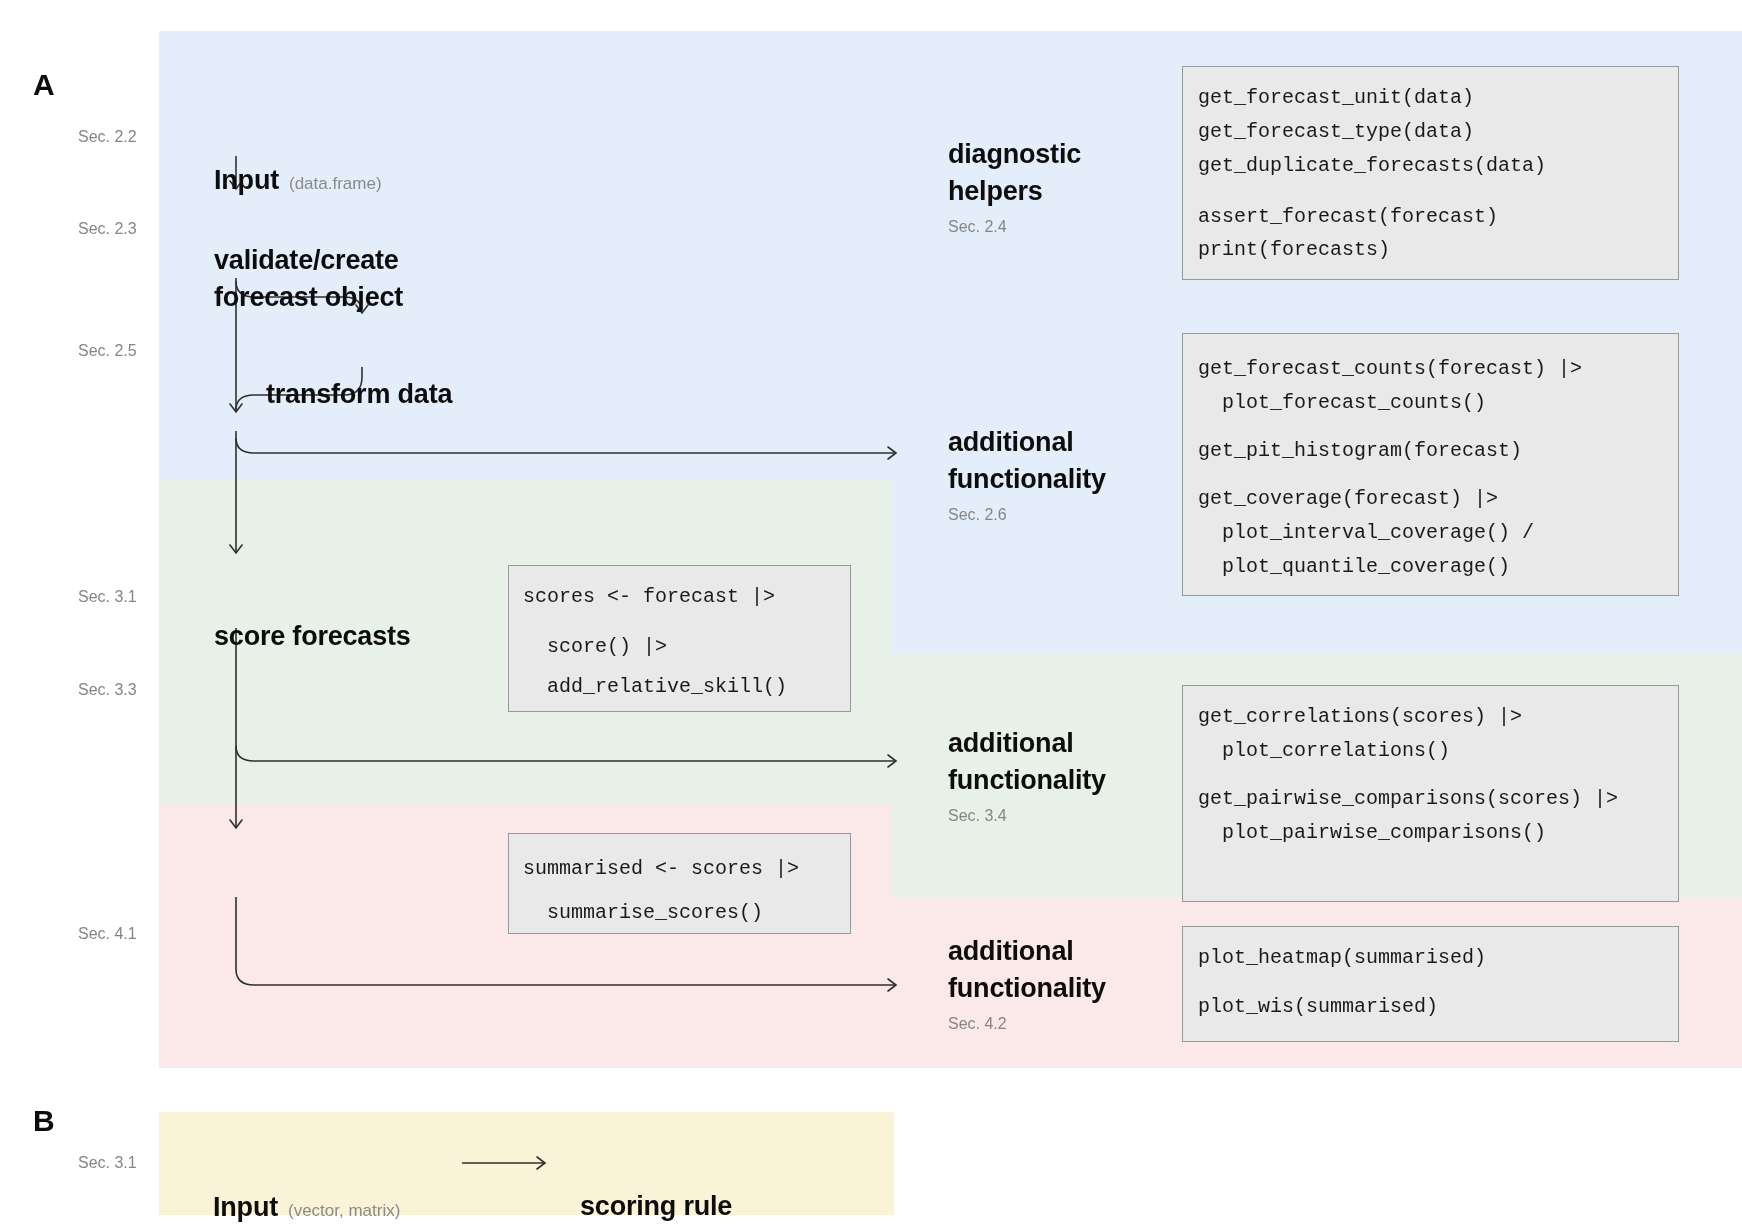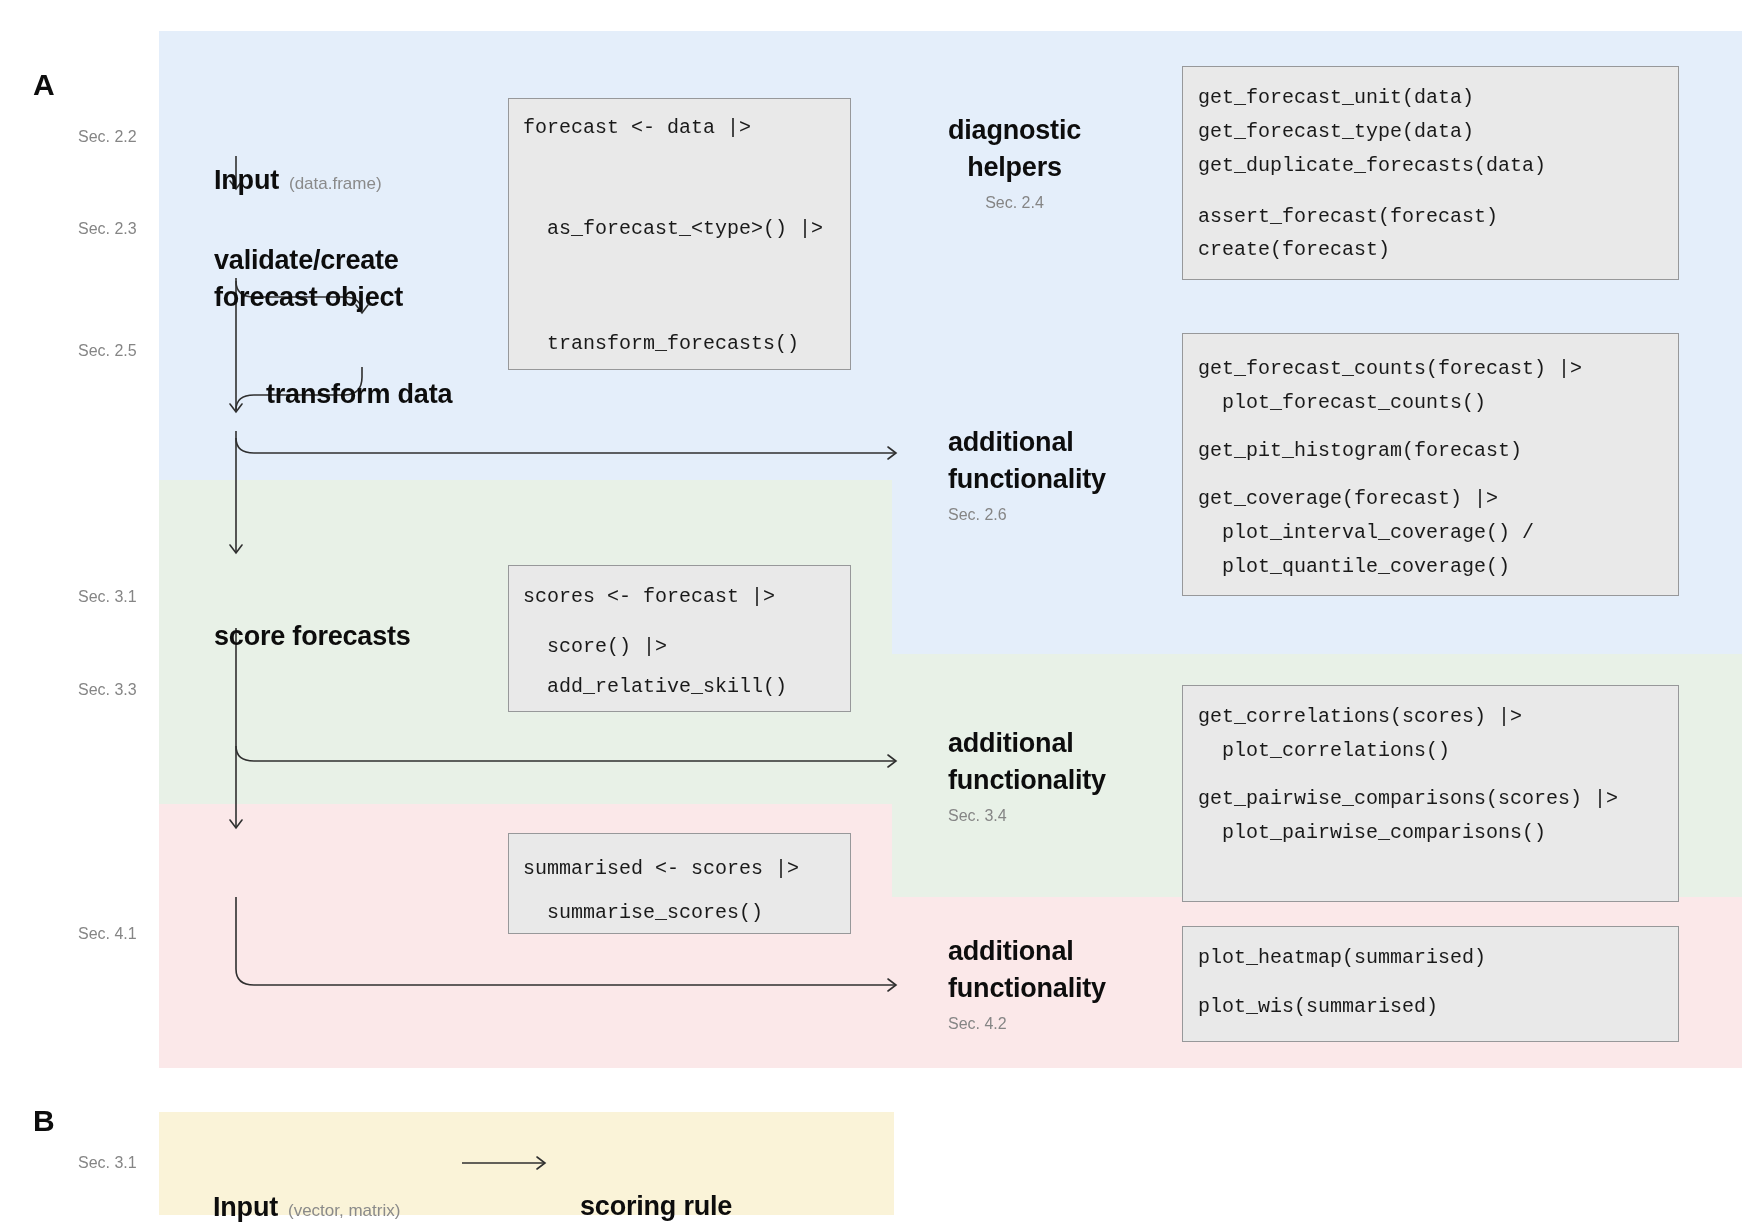--- a/index.html
+++ b/index.html
@@ -78,36 +78,31 @@
   <div class="h" style="left:214px;top:117px;line-height:38px;">
     <span>Input</span><span class="sub">(data.frame)</span>
   </div>
   <div class="h" style="left:214px;top:198px;">
     <div>validate/create</div>
     <div>forecast object</div>
   </div>
   <div class="h" style="left:266px;top:332px;">transform data</div>
   <div class="h" style="left:214px;top:574px;">score forecasts</div>
 
-  <div class="codebox" style="left:508px;top:98px;width:343px;height:272px;">
-    <div class="cl" style="top:17px;">forecast &lt;- data |&gt;</div>
-    <div class="cl" style="top:118px;">  as_forecast_&lt;type&gt;() |&gt;</div>
-    <div class="cl" style="top:233px;">  transform_forecasts()</div>
-  </div>
   <div class="codebox" style="left:508px;top:565px;width:343px;height:147px;">
     <div class="cl" style="top:19px;">scores &lt;- forecast |&gt;</div>
     <div class="cl" style="top:69px;">  score() |&gt;</div>
     <div class="cl" style="top:109px;">  add_relative_skill()</div>
   </div>
   <div class="codebox" style="left:508px;top:833px;width:343px;height:101px;">
     <div class="cl" style="top:23px;">summarised &lt;- scores |&gt;</div>
     <div class="cl" style="top:67px;">  summarise_scores()</div>
   </div>
 
-  <div class="rblock" style="top:112px;text-align:center;">
+  <div class="rblock" style="top:136px;">
     <div class="t">diagnostic</div>
     <div class="t">helpers</div>
     <div class="sec2">Sec. 2.4</div>
   </div>
   <div class="rblock" style="top:424px;">
     <div class="t">additional</div>
     <div class="t">functionality</div>
     <div class="sec2">Sec. 2.6</div>
   </div>
   <div class="rblock" style="top:725px;">
@@ -119,21 +114,21 @@
     <div class="t">additional</div>
     <div class="t">functionality</div>
     <div class="sec2">Sec. 4.2</div>
   </div>
 
   <div class="codebox rcol" style="left:1182px;top:66px;width:497px;height:214px;">
     <div class="cl" style="top:19px;">get_forecast_unit(data)</div>
     <div class="cl" style="top:53px;">get_forecast_type(data)</div>
     <div class="cl" style="top:87px;">get_duplicate_forecasts(data)</div>
     <div class="cl" style="top:138px;">assert_forecast(forecast)</div>
-    <div class="cl" style="top:171px;">create(forecast)</div>
+    <div class="cl" style="top:171px;">print(forecasts)</div>
   </div>
   <div class="codebox rcol" style="left:1182px;top:333px;width:497px;height:263px;">
     <div class="cl" style="top:23px;">get_forecast_counts(forecast) |&gt;</div>
     <div class="cl" style="top:57px;">  plot_forecast_counts()</div>
     <div class="cl" style="top:105px;">get_pit_histogram(forecast)</div>
     <div class="cl" style="top:153px;">get_coverage(forecast) |&gt;</div>
     <div class="cl" style="top:187px;">  plot_interval_coverage() /</div>
     <div class="cl" style="top:221px;">  plot_quantile_coverage()</div>
   </div>
   <div class="codebox rcol" style="left:1182px;top:685px;width:497px;height:217px;">

